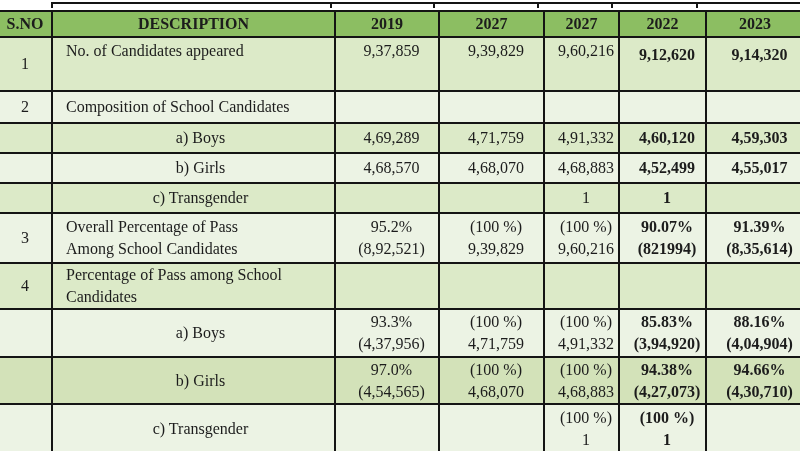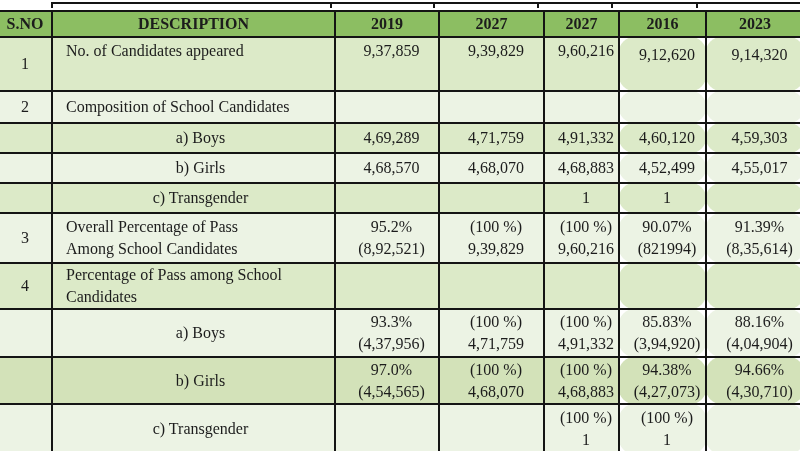--- a/index.html
+++ b/index.html
@@ -46,21 +46,21 @@
     vertical-align: middle;
   }
   .stats td { font-size: 16px; line-height: 22px; vertical-align: middle; }
   tr.shade-light  td { background: var(--row-light, #ecf3e4); }
   tr.shade-medium td { background: var(--row-medium, #dceac8); }
   tr.shade-dark   td { background: var(--row-dark, #d3e2b9); }
   td.sno  { text-align: center; }
   td.desc { padding-left: 13px; }
   td.desc.center { text-align: center; padding-left: 17px; }
   td.val  { text-align: center; padding-left: 12px; }
-  td.bold { font-weight: normal; border-radius: 15px; }
+  td.bold { font-weight: bold; }
   tr.va-top td.desc, tr.va-top td.val { vertical-align: top; padding-top: 2px; }
   tr.va-top td.bold { padding-top: 6px; }
 </style>
 </head>
 <body>
 
 <div class="screen" style="--paper: #ffffff; --line: #141414; --ink: #1c1c1c; --header-bg: #8cbe62; --row-light: #ecf3e4; --row-medium: #dceac8; --row-dark: #d3e2b9;">
 
   <div class="top-strip">
     <div class="strip-inner">
@@ -83,21 +83,21 @@
         <col style="width:87px">
       <col style="width:98px">
     </colgroup>
     <thead>
       <tr>
         <th>S.NO</th>
         <th>DESCRIPTION</th>
         <th>2019</th>
         <th>2027</th>
         <th>2027</th>
-        <th>2016</th>
+        <th>2022</th>
         <th>2023</th>
       </tr>
     </thead>
     <tbody>
         <tr class="shade-medium va-top" style="height: 54px;">
           <td class="sno">1</td>
           <td class="desc">No. of Candidates appeared</td>
           <td class="val">9,37,859</td>
           <td class="val">9,39,829</td>
           <td class="val">9,60,216</td>

